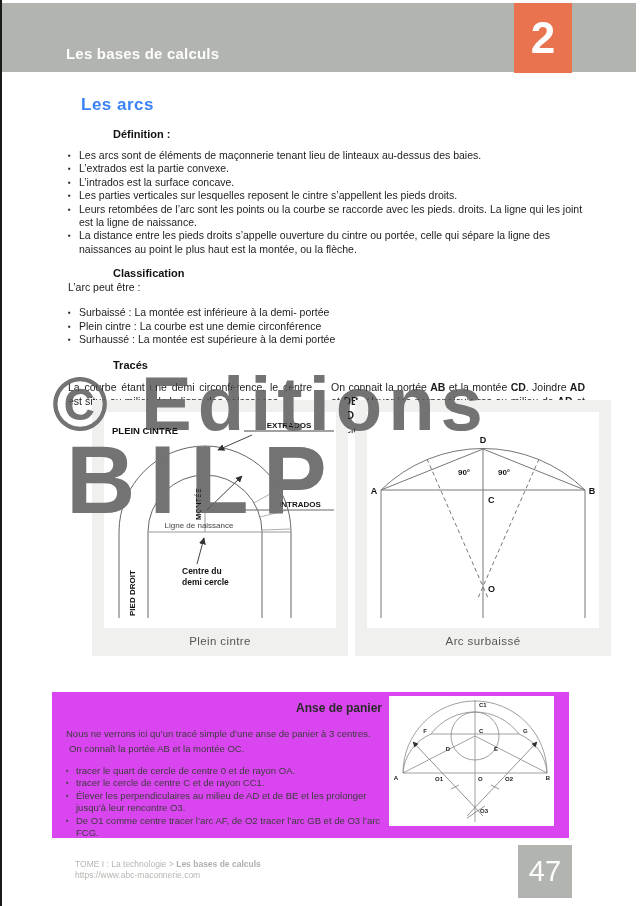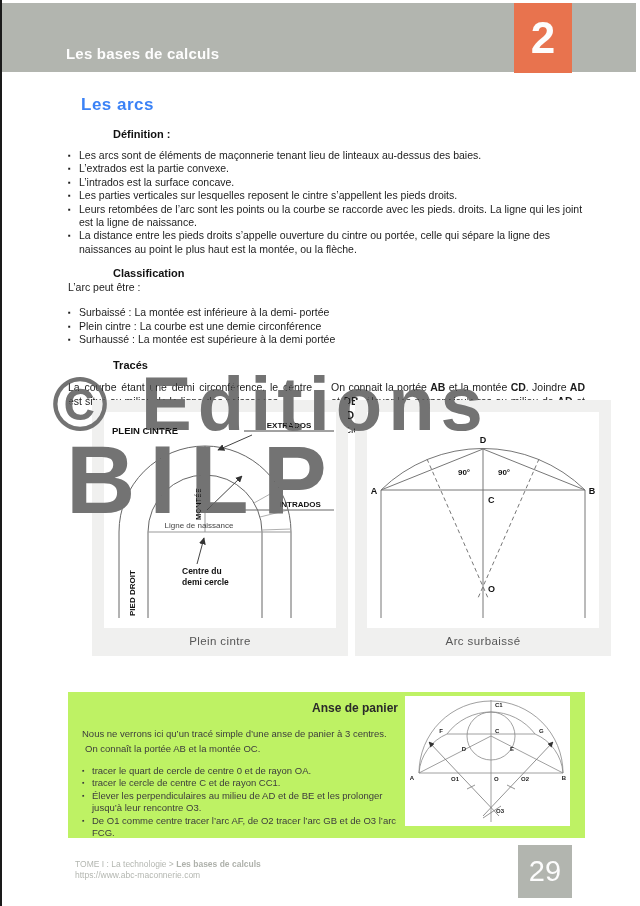--- a/index.html
+++ b/index.html
@@ -34,21 +34,21 @@
   .col-right{width:257px;font-size:10.5px;line-height:13.8px;text-align:justify;}
   .b{font-weight:bold;}
   
   .diagram-row{position:absolute;left:68px;top:400px;width:517px;height:256px;display:flex;gap:7px;padding-left:24px;}
   .diagram-box{flex:1;background:#f0f0ef;padding:12px 12px 0 12px;box-sizing:border-box;}
   .diagram-white{background:#ffffff;height:216px;}
   .diagram-caption{text-align:center;font-size:11.5px;color:#555;margin-top:7px;letter-spacing:.4px;}
   svg{display:block;}
   svg text{font-family:"Liberation Sans","DejaVu Sans",sans-serif;}
   
-  .anse-box{position:absolute;left:68px;top:692px;width:517px;height:146px;background:#bef264;box-sizing:border-box;}
+  .anse-box{position:absolute;left:52px;top:692px;width:517px;height:146px;background:#d946ef;box-sizing:border-box;}
   .anse-title{width:330px;text-align:right;padding-top:9px;font-size:12px;font-weight:bold;color:#2a2a2a;}
   .anse-text{padding-left:14px;width:330px;box-sizing:border-box;color:#3c3c3c;}
   .anse-line1{font-size:9.5px;margin-top:13px;}
   .anse-line2{font-size:9.5px;margin-top:4px;padding-left:3px;}
   ul.anse-bullets{list-style:none;margin:11px 0 0 0;padding:0;font-size:9.5px;line-height:12.4px;color:#3c3c3c;}
   ul.anse-bullets li{position:relative;padding-left:10px;}
   ul.anse-bullets li::before{content:"▪";position:absolute;left:0;top:0;font-size:7px;}
   .anse-diagram{position:absolute;right:15px;top:4px;width:165px;height:130px;background:#ffffff;}
   
   .watermark{
@@ -222,14 +222,14 @@
 
   <div class="watermark">
     <div class="wm1">© Editions</div>
     <div class="wm2">BILP</div>
   </div>
 
   <div class="footer">
     <div><span>TOME I : La technologie &gt; </span><span class="b">Les bases de calculs</span></div>
     <div><a href="#">https://www.abc-maconnerie.com</a></div>
   </div>
-  <div class="page-number-box">29</div>
+  <div class="page-number-box">47</div>
 </div>
 
 </body></html>

